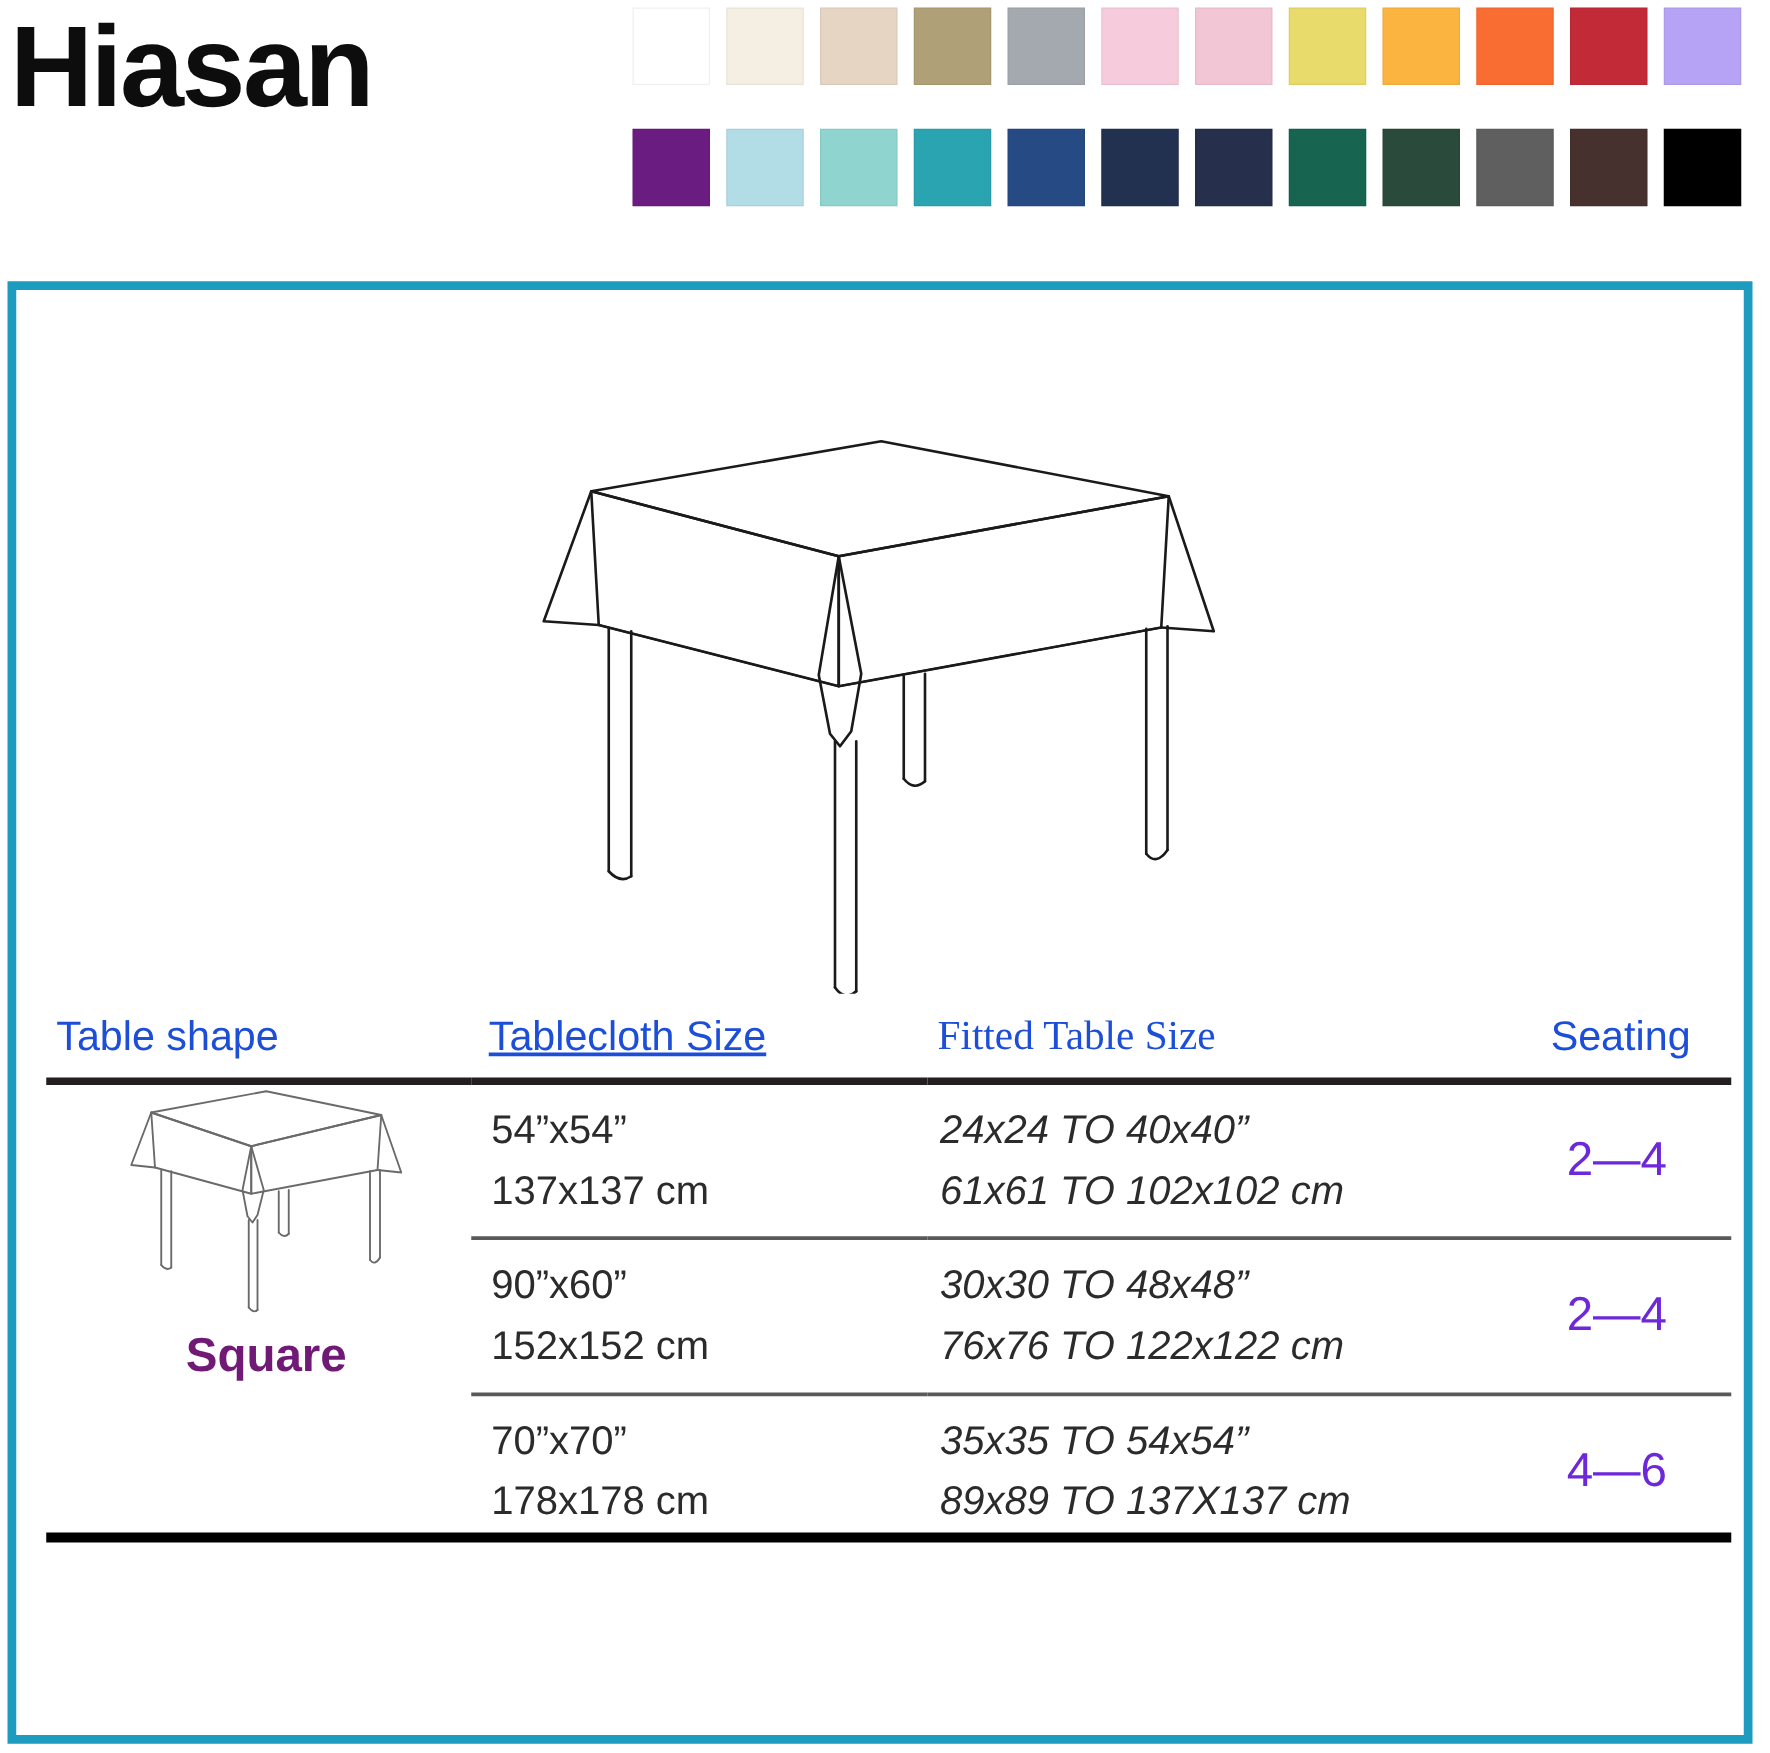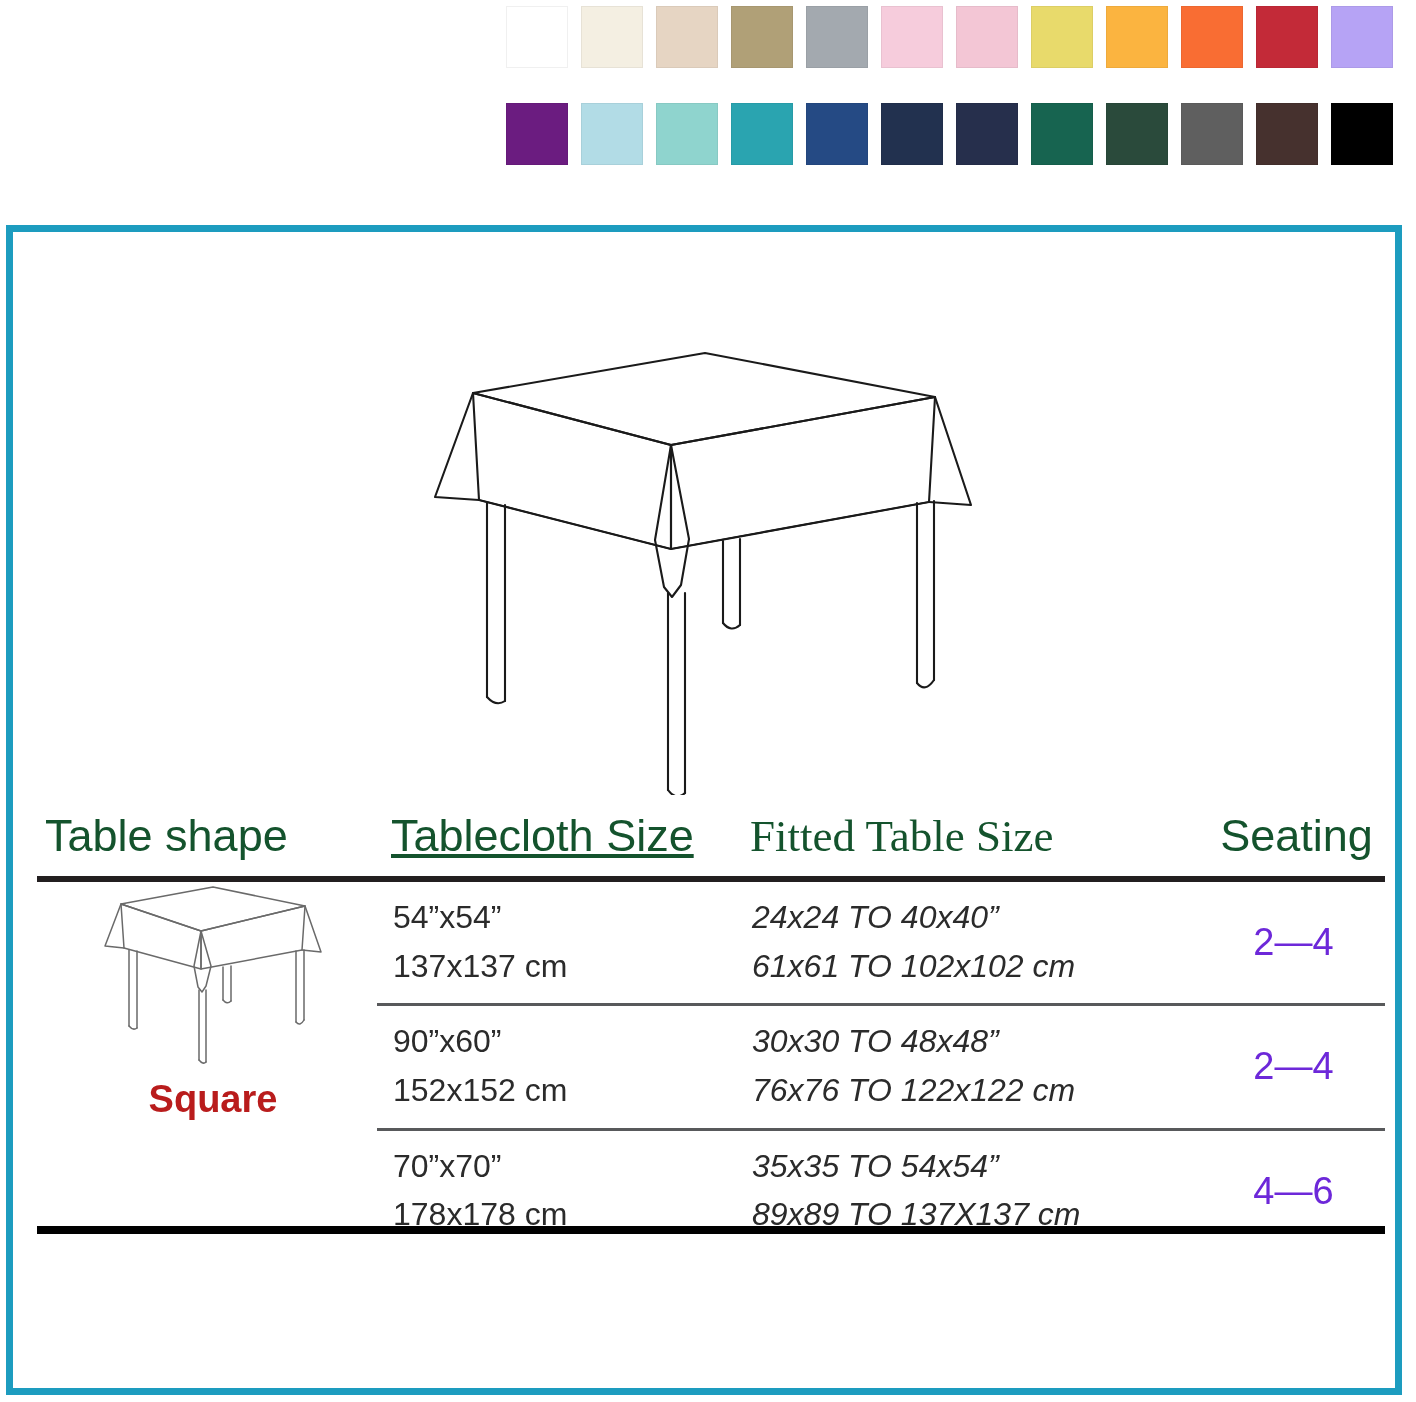--- a/index.html
+++ b/index.html
@@ -75,23 +75,23 @@
     width: 100%;
     border-collapse: collapse;
     table-layout: fixed;
   }
   .size-table-inner col.c-shape   { width: 340px; }
   .size-table-inner col.c-cloth   { width: 365px; }
   .size-table-inner col.c-fitted  { width: 470px; }
   .size-table-inner col.c-seat    { width: 173px; }
 
   thead th {
-    font-size: 45px;
+    font-size: 33px;
     font-weight: 400;
-    color: #14532d;
+    color: #1d4ed8;
     text-align: left;
     padding: 0 0 14px 0;
     vertical-align: bottom;
     white-space: nowrap;
   }
   th.th-shape  { padding-left: 8px; }
   th.th-cloth  { padding-left: 14px; text-decoration: underline; }
   th.th-fitted { padding-left: 8px; font-family: Liberation Serif, serif; }
   th.th-seat   { text-align: center; padding-right: 4px; }
 
@@ -134,35 +134,36 @@
     pointer-events: none;
   }
   #shape-icon-wrap svg { display: block; width: 240px; height: 190px; margin: 0 auto; }
   #shape-label {
     position: absolute;
     left: 26px; top: 196px;
     width: 300px;
     text-align: center;
     font-size: 38px;
     font-weight: 700;
-    color: #b91c1c;
+    color: #701a75;
   }
 
   #table-bottom-rule {
     position: absolute;
     left: 24px; top: 994px;
     width: 1348px; height: 8px;
     background: #000000;
   }
 </style>
 </head>
 <body>
 
 <div id="top-bar">
 
+  <div id="brand-logo">Hiasan</div>
 
   <div id="swatch-grid">
 
     <div class="swatch is-white" style="background-color: rgb(255, 255, 255);"></div>
     <div class="swatch" style="background-color: rgb(244, 239, 226);"></div>
     <div class="swatch" style="background-color: rgb(230, 213, 195);"></div>
     <div class="swatch" style="background-color: rgb(176, 160, 119);"></div>
     <div class="swatch" style="background-color: rgb(163, 169, 175);"></div>
     <div class="swatch" style="background-color: rgb(246, 204, 220);"></div>
     <div class="swatch" style="background-color: rgb(243, 198, 213);"></div>

